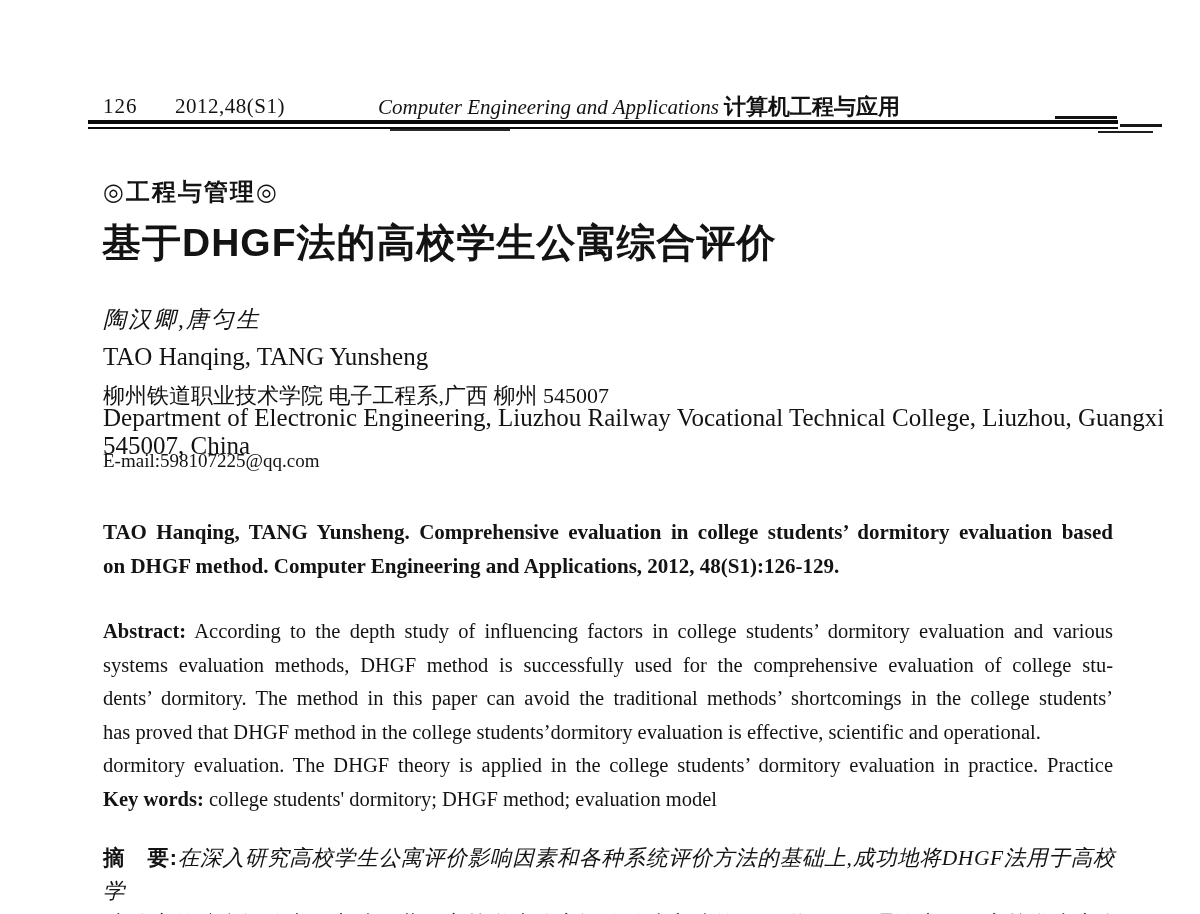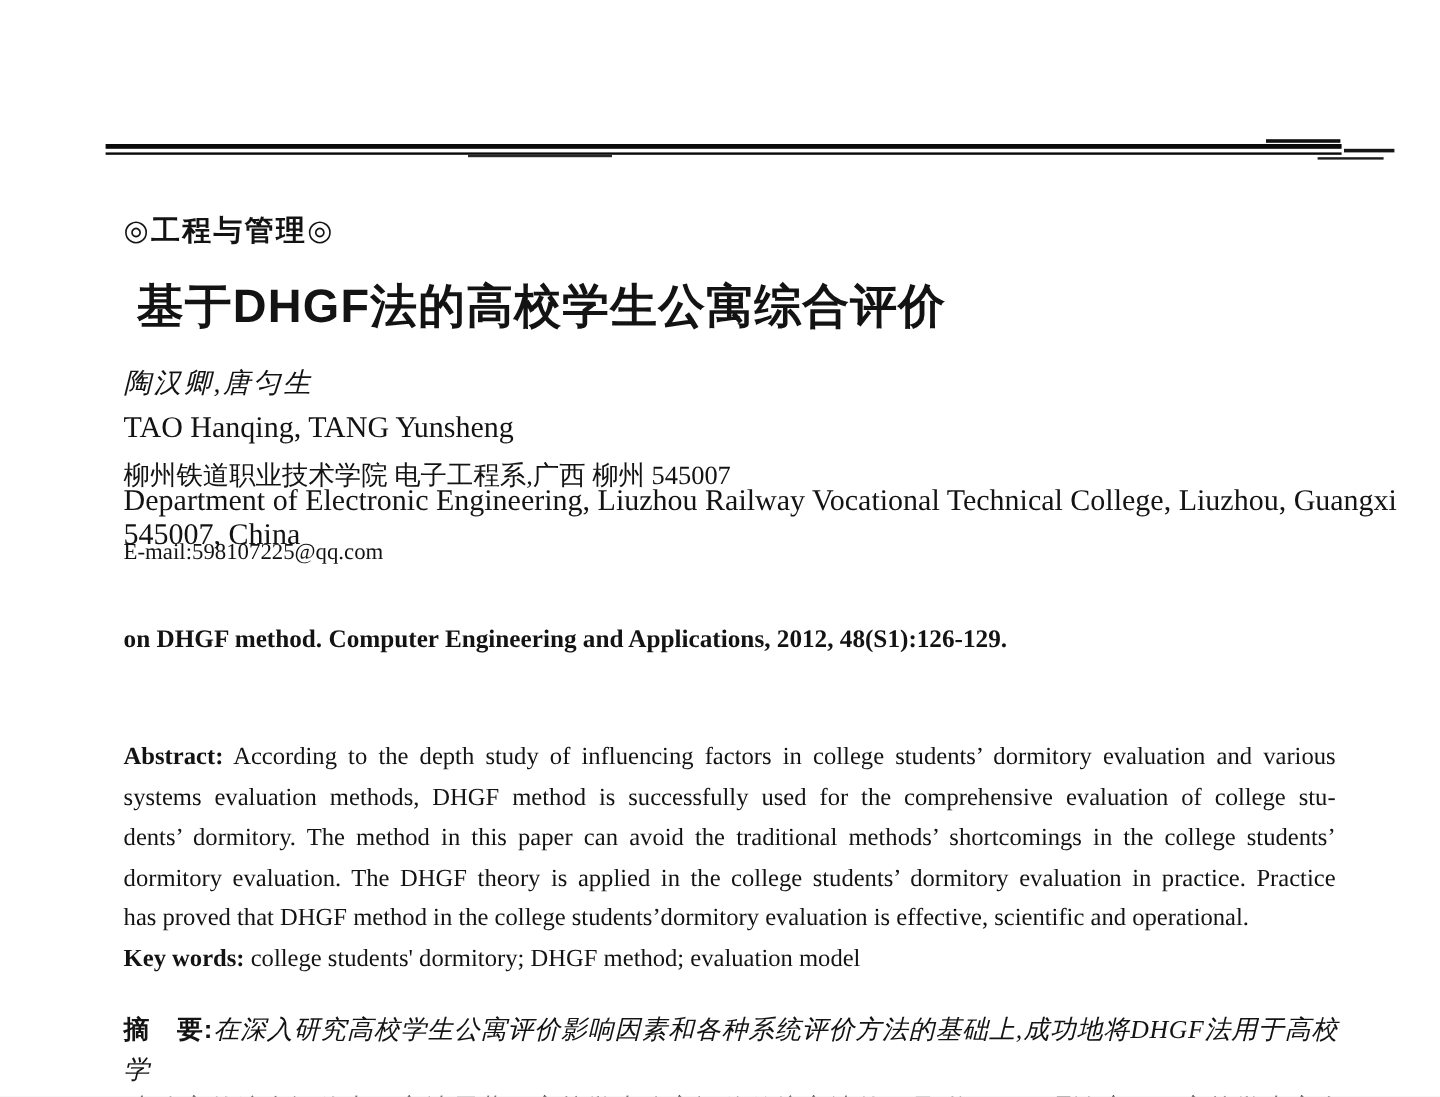--- a/index.html
+++ b/index.html
@@ -62,48 +62,54 @@
   .abstract-cn { left: 103px; top: 842px; width: 1012px; font-size: 21.5px; line-height: 33px; letter-spacing: 0.5px; }
   .abstract-cn .line.full { text-align: justify; text-align-last: justify; }
   .abstract-cn .cnbody { font-style: italic; }
   .abstract-cn .lbl { font-style: normal; font-weight: bold; font-family: "Liberation Sans", "DejaVu Sans", sans-serif; }
 </style>
 </head>
 <body>
 
 <div class="page">
 
+  <div class="abs header-row">
+    <span class="abs hdr-pageno">126</span>
+    <span class="abs hdr-issue">2012,48(S1)</span>
+    <span class="abs hdr-journal"><span class="jen">Computer Engineering and Applications </span><span class="jcn">计算机工程与应用</span></span>
+  </div>
 
   <div class="abs rule-top"></div>
   <div class="abs rule-bottom"></div>
   <div class="abs artifact-1"></div>
   <div class="abs artifact-2"></div>
   <div class="abs artifact-3"></div>
   <div class="abs artifact-4"></div>
 
   <div class="abs section-label">◎工程与管理◎</div>
 
-  <h1 class="abs paper-title" style="margin:12px">基于DHGF法的高校学生公寓综合评价</h1>
+  <h1 class="abs paper-title" style="margin:0">基于DHGF法的高校学生公寓综合评价</h1>
 
   <div class="abs authors-cn">陶汉卿,唐匀生</div>
   <div class="abs authors-en">TAO Hanqing, TANG Yunsheng</div>
   <div class="abs affil-cn">柳州铁道职业技术学院  电子工程系,广西  柳州  545007</div>
   <div class="abs affil-en">Department of Electronic Engineering, Liuzhou Railway Vocational Technical College, Liuzhou, Guangxi 545007, China</div>
   <div class="abs email-line">E-mail:598107225@qq.com</div>
 
   <div class="abs citation">
+    <div class="line full">TAO Hanqing, TANG Yunsheng. Comprehensive evaluation in college students’ dormitory evaluation based</div>
     <div class="line">on DHGF method. Computer Engineering and Applications, 2012, 48(S1):126-129.</div>
   </div>
 
   <div class="abs abstract-en">
     <div class="line full"><b>Abstract:</b><span> According to the depth study of influencing factors in college students’ dormitory evaluation and various</span></div>
     <div class="line full">systems evaluation methods, DHGF method is successfully used for the comprehensive evaluation of college stu-</div>
     <div class="line full">dents’ dormitory. The method in this paper can avoid the traditional methods’ shortcomings in the college students’</div>
+    <div class="line">has proved that DHGF method in the college students’dormitory evaluation is effective, scientific and operational.</div>
     <div class="line full">dormitory evaluation. The DHGF theory is applied in the college students’ dormitory evaluation in practice. Practice</div>
-    <div class="line">has proved that DHGF method in the college students’dormitory evaluation is effective, scientific and operational.</div>
     <div class="line"><b>Key words:</b><span> college students' dormitory; DHGF method; evaluation model</span></div>
   </div>
 
   <div class="abs abstract-cn">
     <div class="line full"><span class="lbl">摘　要:</span><span class="cnbody">在深入研究高校学生公寓评价影响因素和各种系统评价方法的基础上,成功地将DHGF法用于高校学</span></div>
     <div class="line full cnbody">生公寓的综合评价中。方法屏蔽了高校学生公寓评价传统方法的不足,将DHGF理论应用于高校学生宿舍公</div>
 
   </div>
 
 </div>

